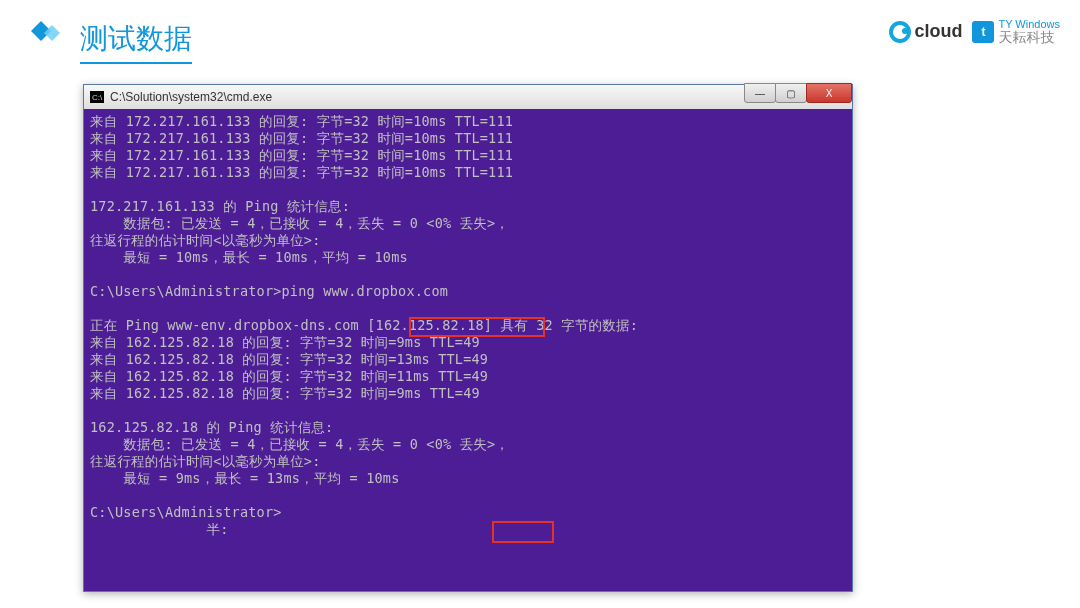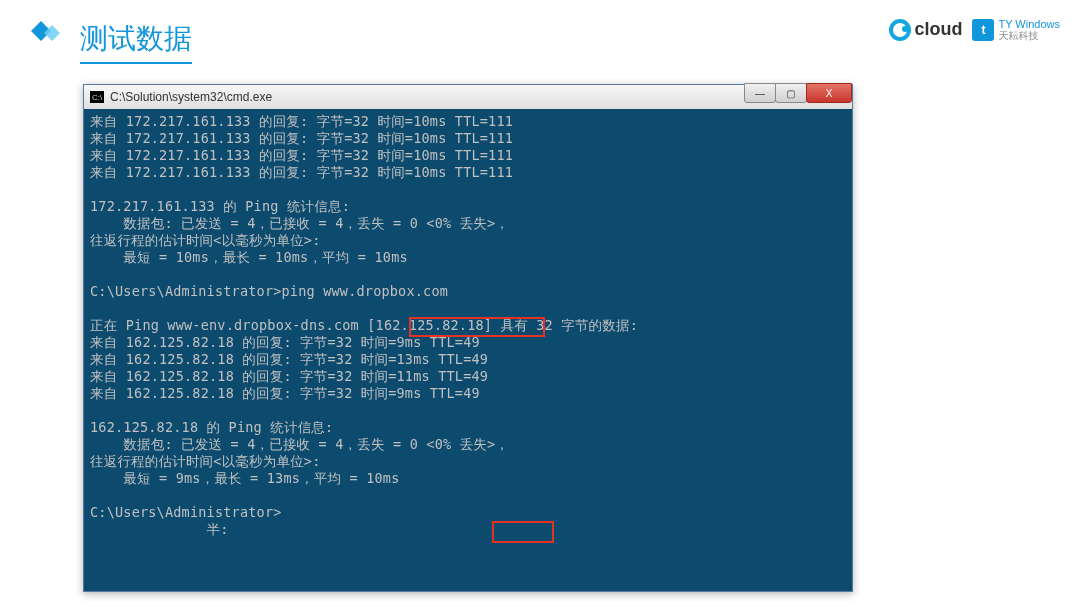--- a/index.html
+++ b/index.html
@@ -70,21 +70,21 @@
   .tysq {
     width: 22px; height: 22px;
     background: #1296db;
     color: #fff;
     font-size: 12px;
     font-weight: 700;
     display: flex; align-items: center; justify-content: center;
     border-radius: 3px;
   }
   .tytext { font-size: 11px; color: #1296db; line-height: 1.1; }
-  .tytext .zh { font-size: 10px; color: #888; }
+  .tytext .zh { font-size: 14px; color: #888; }
 
   .cmd-window {
     position: absolute;
     left: 83px;
     top: 84px;
     width: 770px;
     background: #efefef;
     border: 1px solid #5a7aa5;
     box-shadow: 0 2px 8px rgba(0,0,0,0.3);
   }
@@ -125,21 +125,21 @@
     border-radius: 0 0 3px 3px;
     margin-left: -1px;
   }
   .wbtn.close {
     background: linear-gradient(to bottom, #e57368, #c8372d);
     color: #fff;
     width: 46px;
     border-color: #a02820;
   }
   .terminal {
-    background: #0c4a6e;
+    background: #4c1d95;
     color: #c0c0c0;
     font-family: "NSimSun", "SimSun", "Consolas", monospace;
     font-size: 13.5px;
     line-height: 17px;
     padding: 4px 6px 2px 6px;
     white-space: pre;
     min-height: 480px;
     position: relative;
     letter-spacing: 0.2px;
   }

